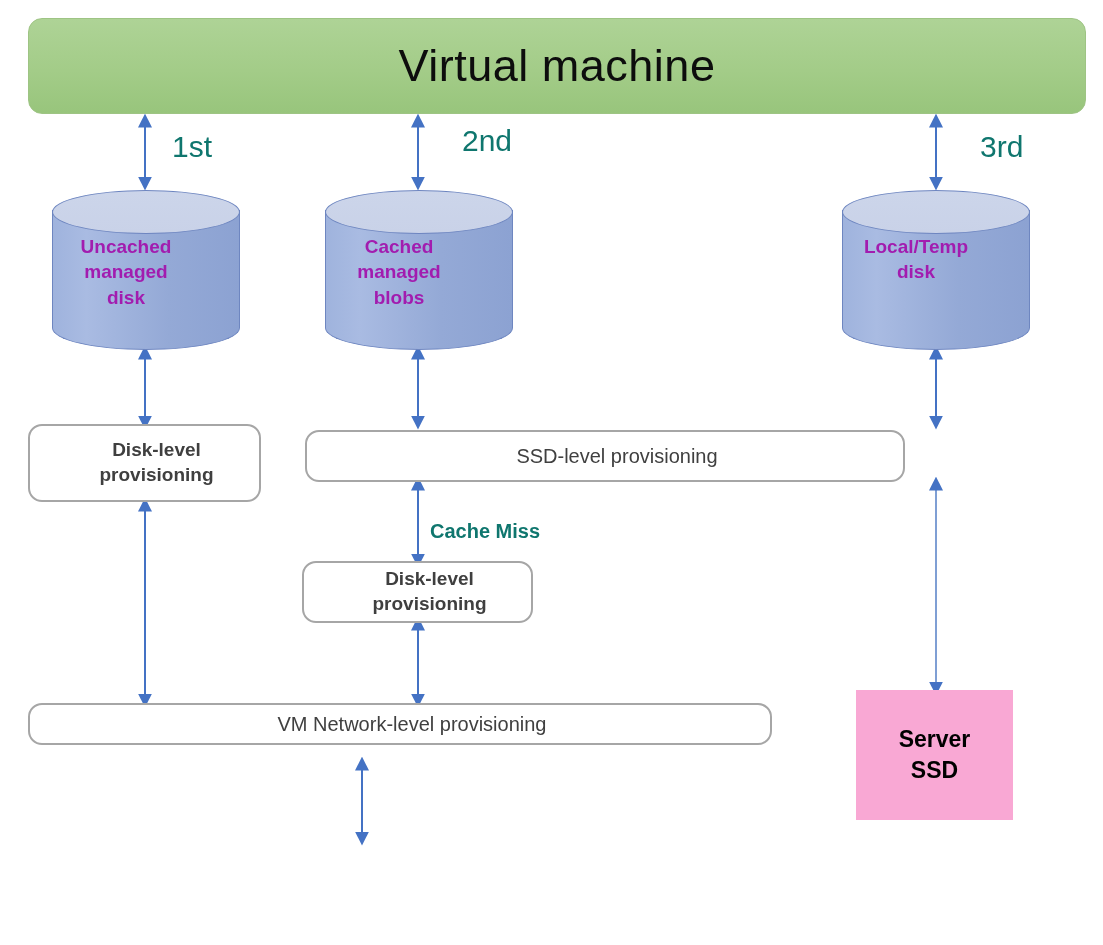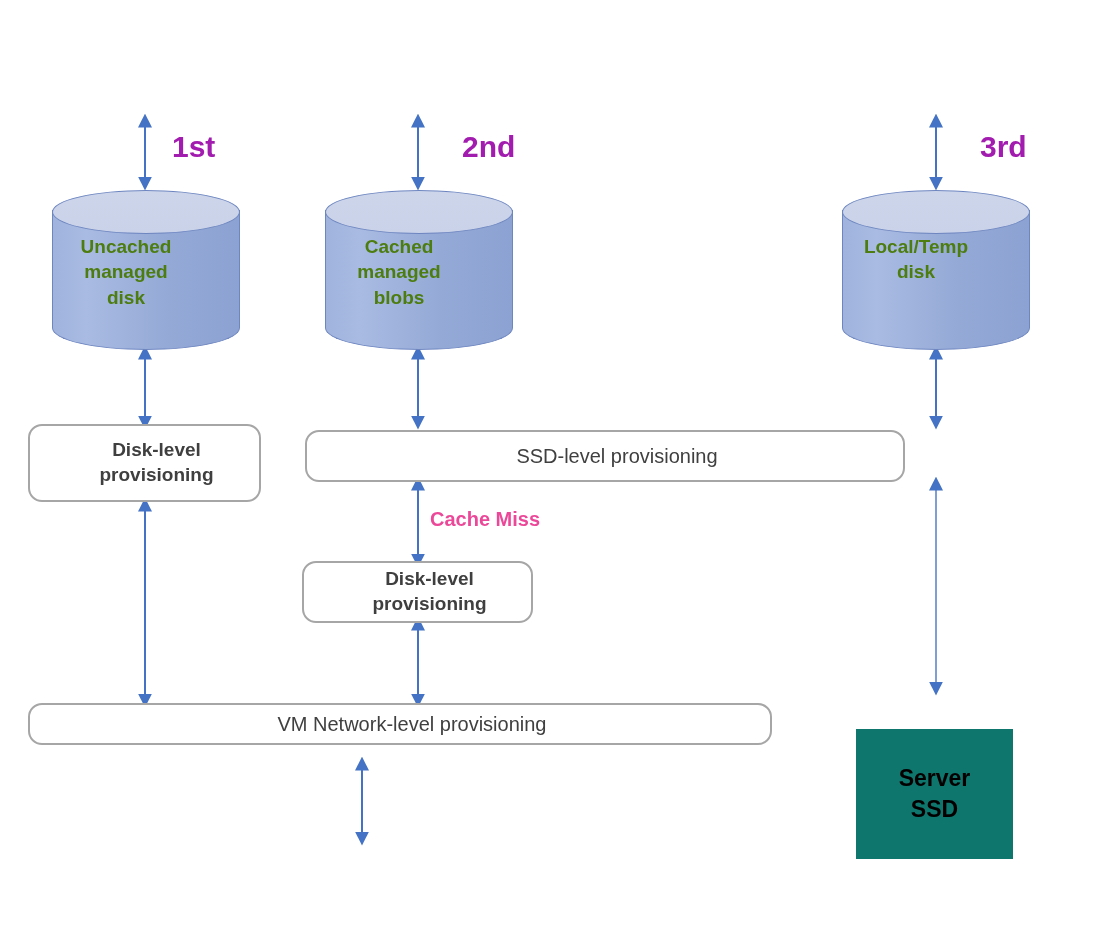--- a/index.html
+++ b/index.html
@@ -36,22 +36,22 @@
   .vm-header-label {
     font-size: 45px;
     color: #0d0d0d;
     letter-spacing: 0.5px;
     font-weight: 400;
   }
 
   
   .ordinal {
     font-size: 30px;
-    color: #a21caf;
-    font-weight: 700;
+    color: #0f766e;
+    font-weight: 400;
     white-space: nowrap;
   }
 
   
   .cyl {
     width: 188px;
     height: 160px;
   }
   .cyl-body {
     position: absolute;
@@ -77,21 +77,21 @@
     border-radius: 50%;
     background: linear-gradient(180deg, #ccd5ea 0%, #c9d2e8 100%);
     border: 1px solid #6e86c0;
   }
   .cyl-text {
     position: absolute;
     left: 0;
     top: 44px;
     width: 148px;
     text-align: center;
-    color: #4d7c0f;
+    color: #a21caf;
     font-size: 19px;
     font-weight: 700;
     line-height: 1.34;
     white-space: pre-line;
   }
 
   
   .provbox {
     box-sizing: border-box;
     background: #ffffff;
@@ -112,26 +112,25 @@
   }
   .provbox-label.thin {
     font-weight: 400;
     color: #404040;
     font-size: 20px;
   }
 
   
   .server-ssd {
     box-sizing: border-box;
-    background: #0f766e;
+    background: #f9a8d4;
     display: flex;
     align-items: center;
     justify-content: center;
     text-align: center;
-    margin-top: 39px;
   }
   .server-ssd-label {
     font-size: 23px;
     font-weight: 700;
     color: #000000;
     line-height: 1.35;
     white-space: pre-line;
   }
 
   
@@ -146,23 +145,24 @@
     font-weight: 700;
     color: #000000;
     line-height: 1.35;
     white-space: pre-line;
   }
 
   
   .edge-label {
     font-size: 20px;
     font-weight: 700;
-    color: #ec4899;
+    color: #0f766e;
     line-height: 1.3;
     white-space: pre-line;
+    margin-top: 12px;
   }
 
   
   .arrows {
     position: absolute;
     left: 0;
     top: 0;
     width: 1103px;
     height: 945px;
     pointer-events: none;
@@ -199,23 +199,26 @@
 
     <line x1="418" y1="483" x2="418" y2="560" stroke="#4472c4" stroke-width="2" marker-start="url(#arrTail)" marker-end="url(#arrHead)"></line>
 
     <line x1="418" y1="623" x2="418" y2="700" stroke="#4472c4" stroke-width="2" marker-start="url(#arrTail)" marker-end="url(#arrHead)"></line>
 
     <line x1="936" y1="483" x2="936" y2="688" stroke="#7f9fd4" stroke-width="2" marker-start="url(#arrTail)" marker-end="url(#arrHead)"></line>
 
     <line x1="362" y1="763" x2="362" y2="838" stroke="#4472c4" stroke-width="2" marker-start="url(#arrTail)" marker-end="url(#arrHead)"></line>
   </svg>
 
+  <div class="abs vm-header">
+    <span class="vm-header-label">Virtual machine</span>
+  </div>
 
   <div class="abs ordinal" style="left:172px; top:130px;">1st</div>
-  <div class="abs ordinal" style="left:462px; top:130px;">2nd</div>
+  <div class="abs ordinal" style="left:462px; top:124px;">2nd</div>
   <div class="abs ordinal" style="left:980px; top:130px;">3rd</div>
 
   <div class="abs cyl" style="left:52px; top:190px;">
     <div class="cyl-body"></div>
     <div class="cyl-top"></div>
     <div class="cyl-text">Uncached
 managed
 disk</div>
   </div>
 

